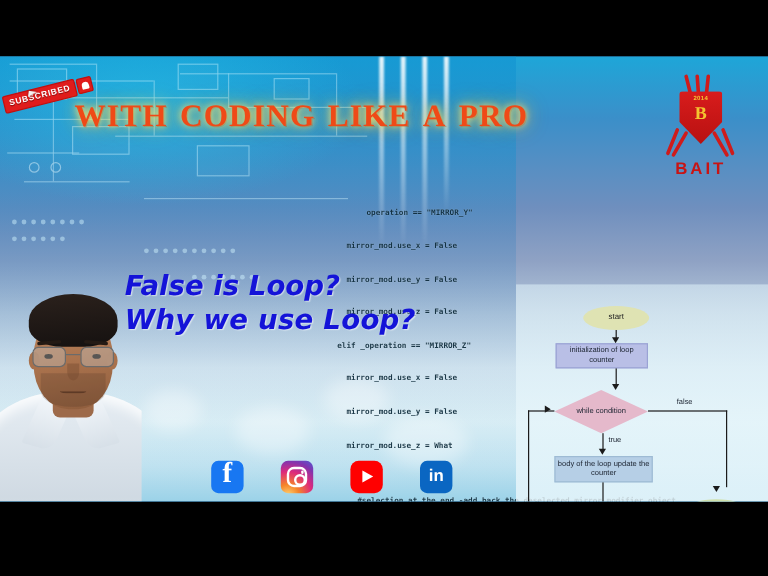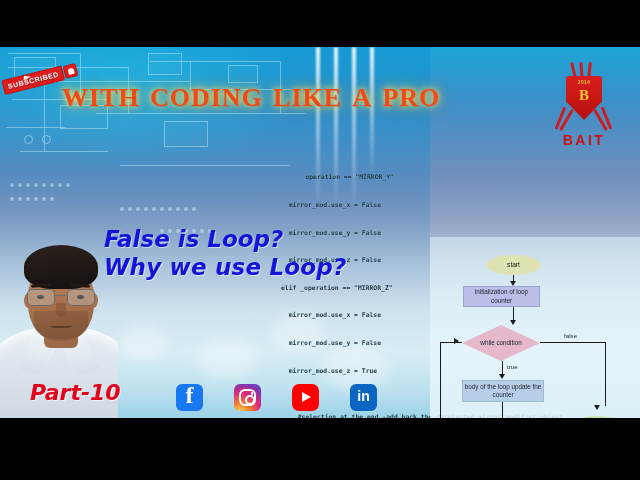--- a/index.html
+++ b/index.html
@@ -433,21 +433,21 @@
     <div class="bokeh" style="left:320px; top:300px; width:70px; height:42px;"></div>
 
     <div class="code-pane">
       <div class="ind1">    operation == "MIRROR_Y"</div>
       <div class="ind2">  mirror_mod.use_x = False</div>
       <div class="ind2">  mirror_mod.use_y = False</div>
       <div class="ind2">  mirror_mod.use_z = False</div>
       <div class="ind2">elif _operation == "MIRROR_Z"</div>
       <div class="ind2">  mirror_mod.use_x = False</div>
       <div class="ind2">  mirror_mod.use_y = False</div>
-      <div class="ind2">  mirror_mod.use_z = True</div>
+      <div class="ind2">  mirror_mod.use_z = What</div>
       <div></div>
       <div class="ind1">  #selection at the end -add back the deselected mirror modifier object</div>
       
       
       
       
       
     </div>
 
     <div class="person">
@@ -481,21 +481,20 @@
 
     <div class="title-wrap">
       <div class="title-line t2">with coding like a pro</div>
     </div>
 
     <div class="sub-wrap">
       <div class="sub-line">False is Loop?</div>
       <div class="sub-line sub2">Why we use Loop?</div>
     </div>
 
-    <div class="part-tag">Part-10</div>
 
     <div class="social">
       <div class="soc fb"></div>
       <div class="soc ig">
           <i></i>
         </div>
       <div class="soc yt"></div>
       <div class="soc li"></div>
     </div>
 

